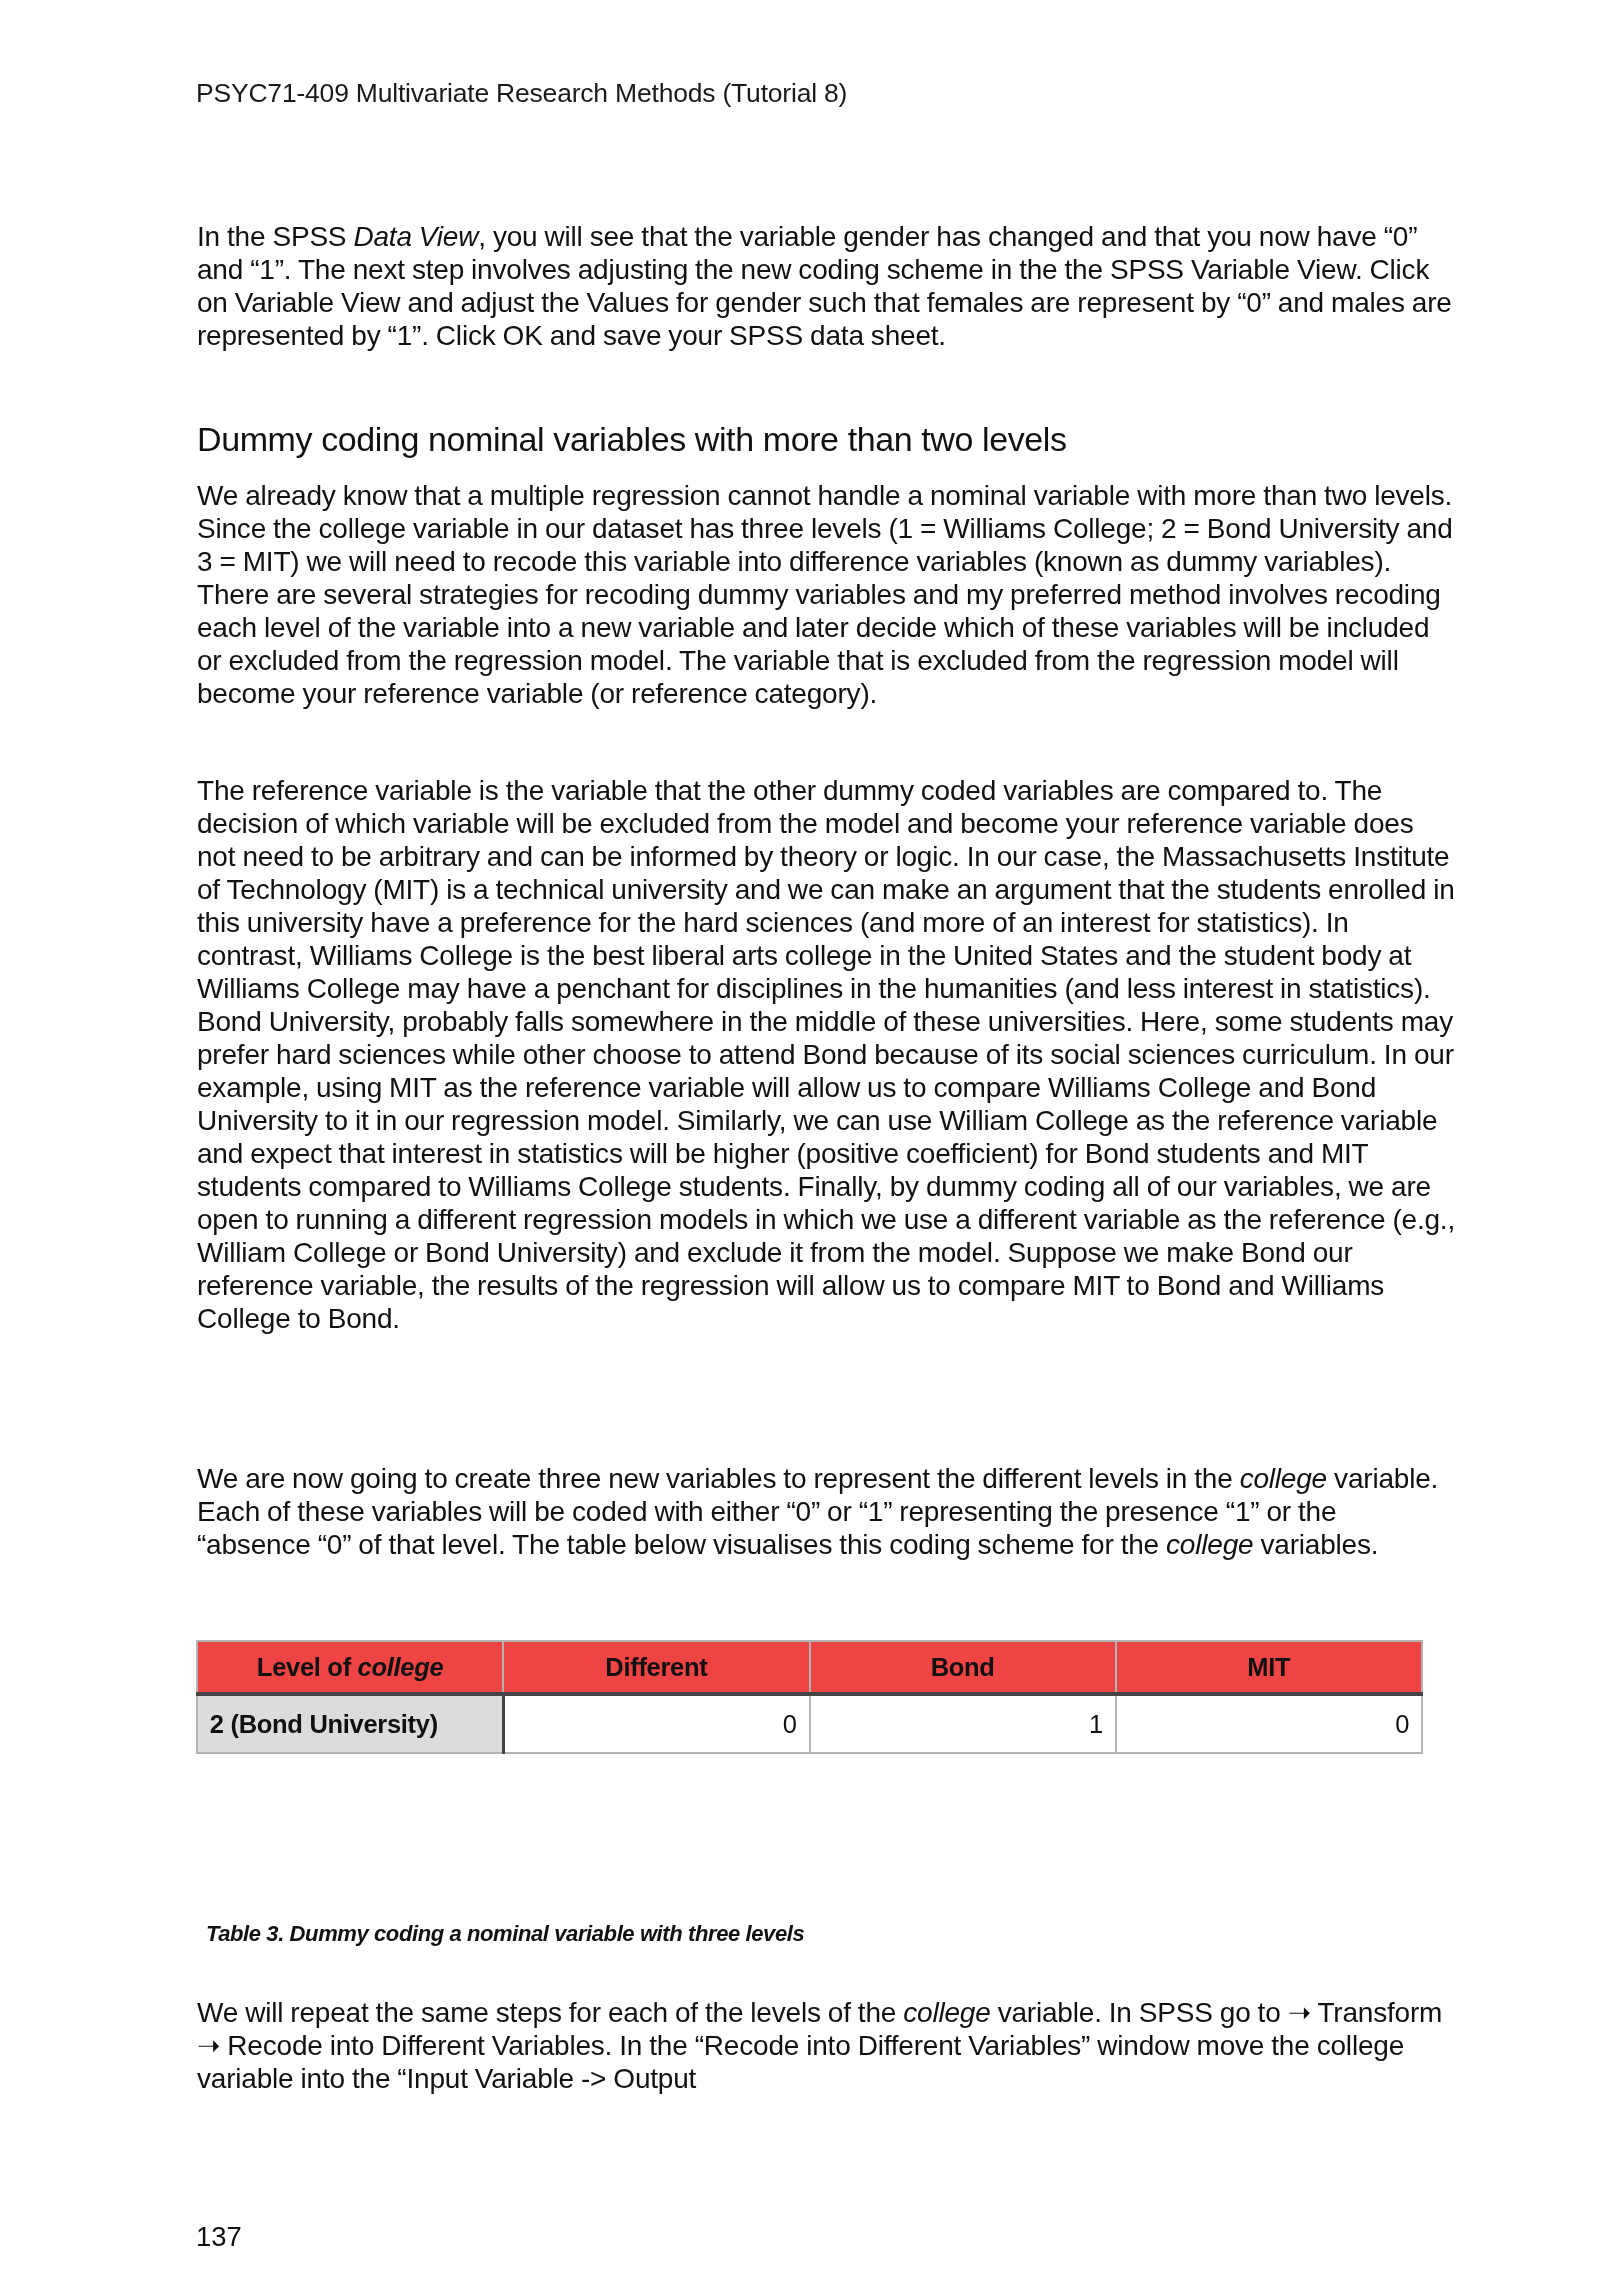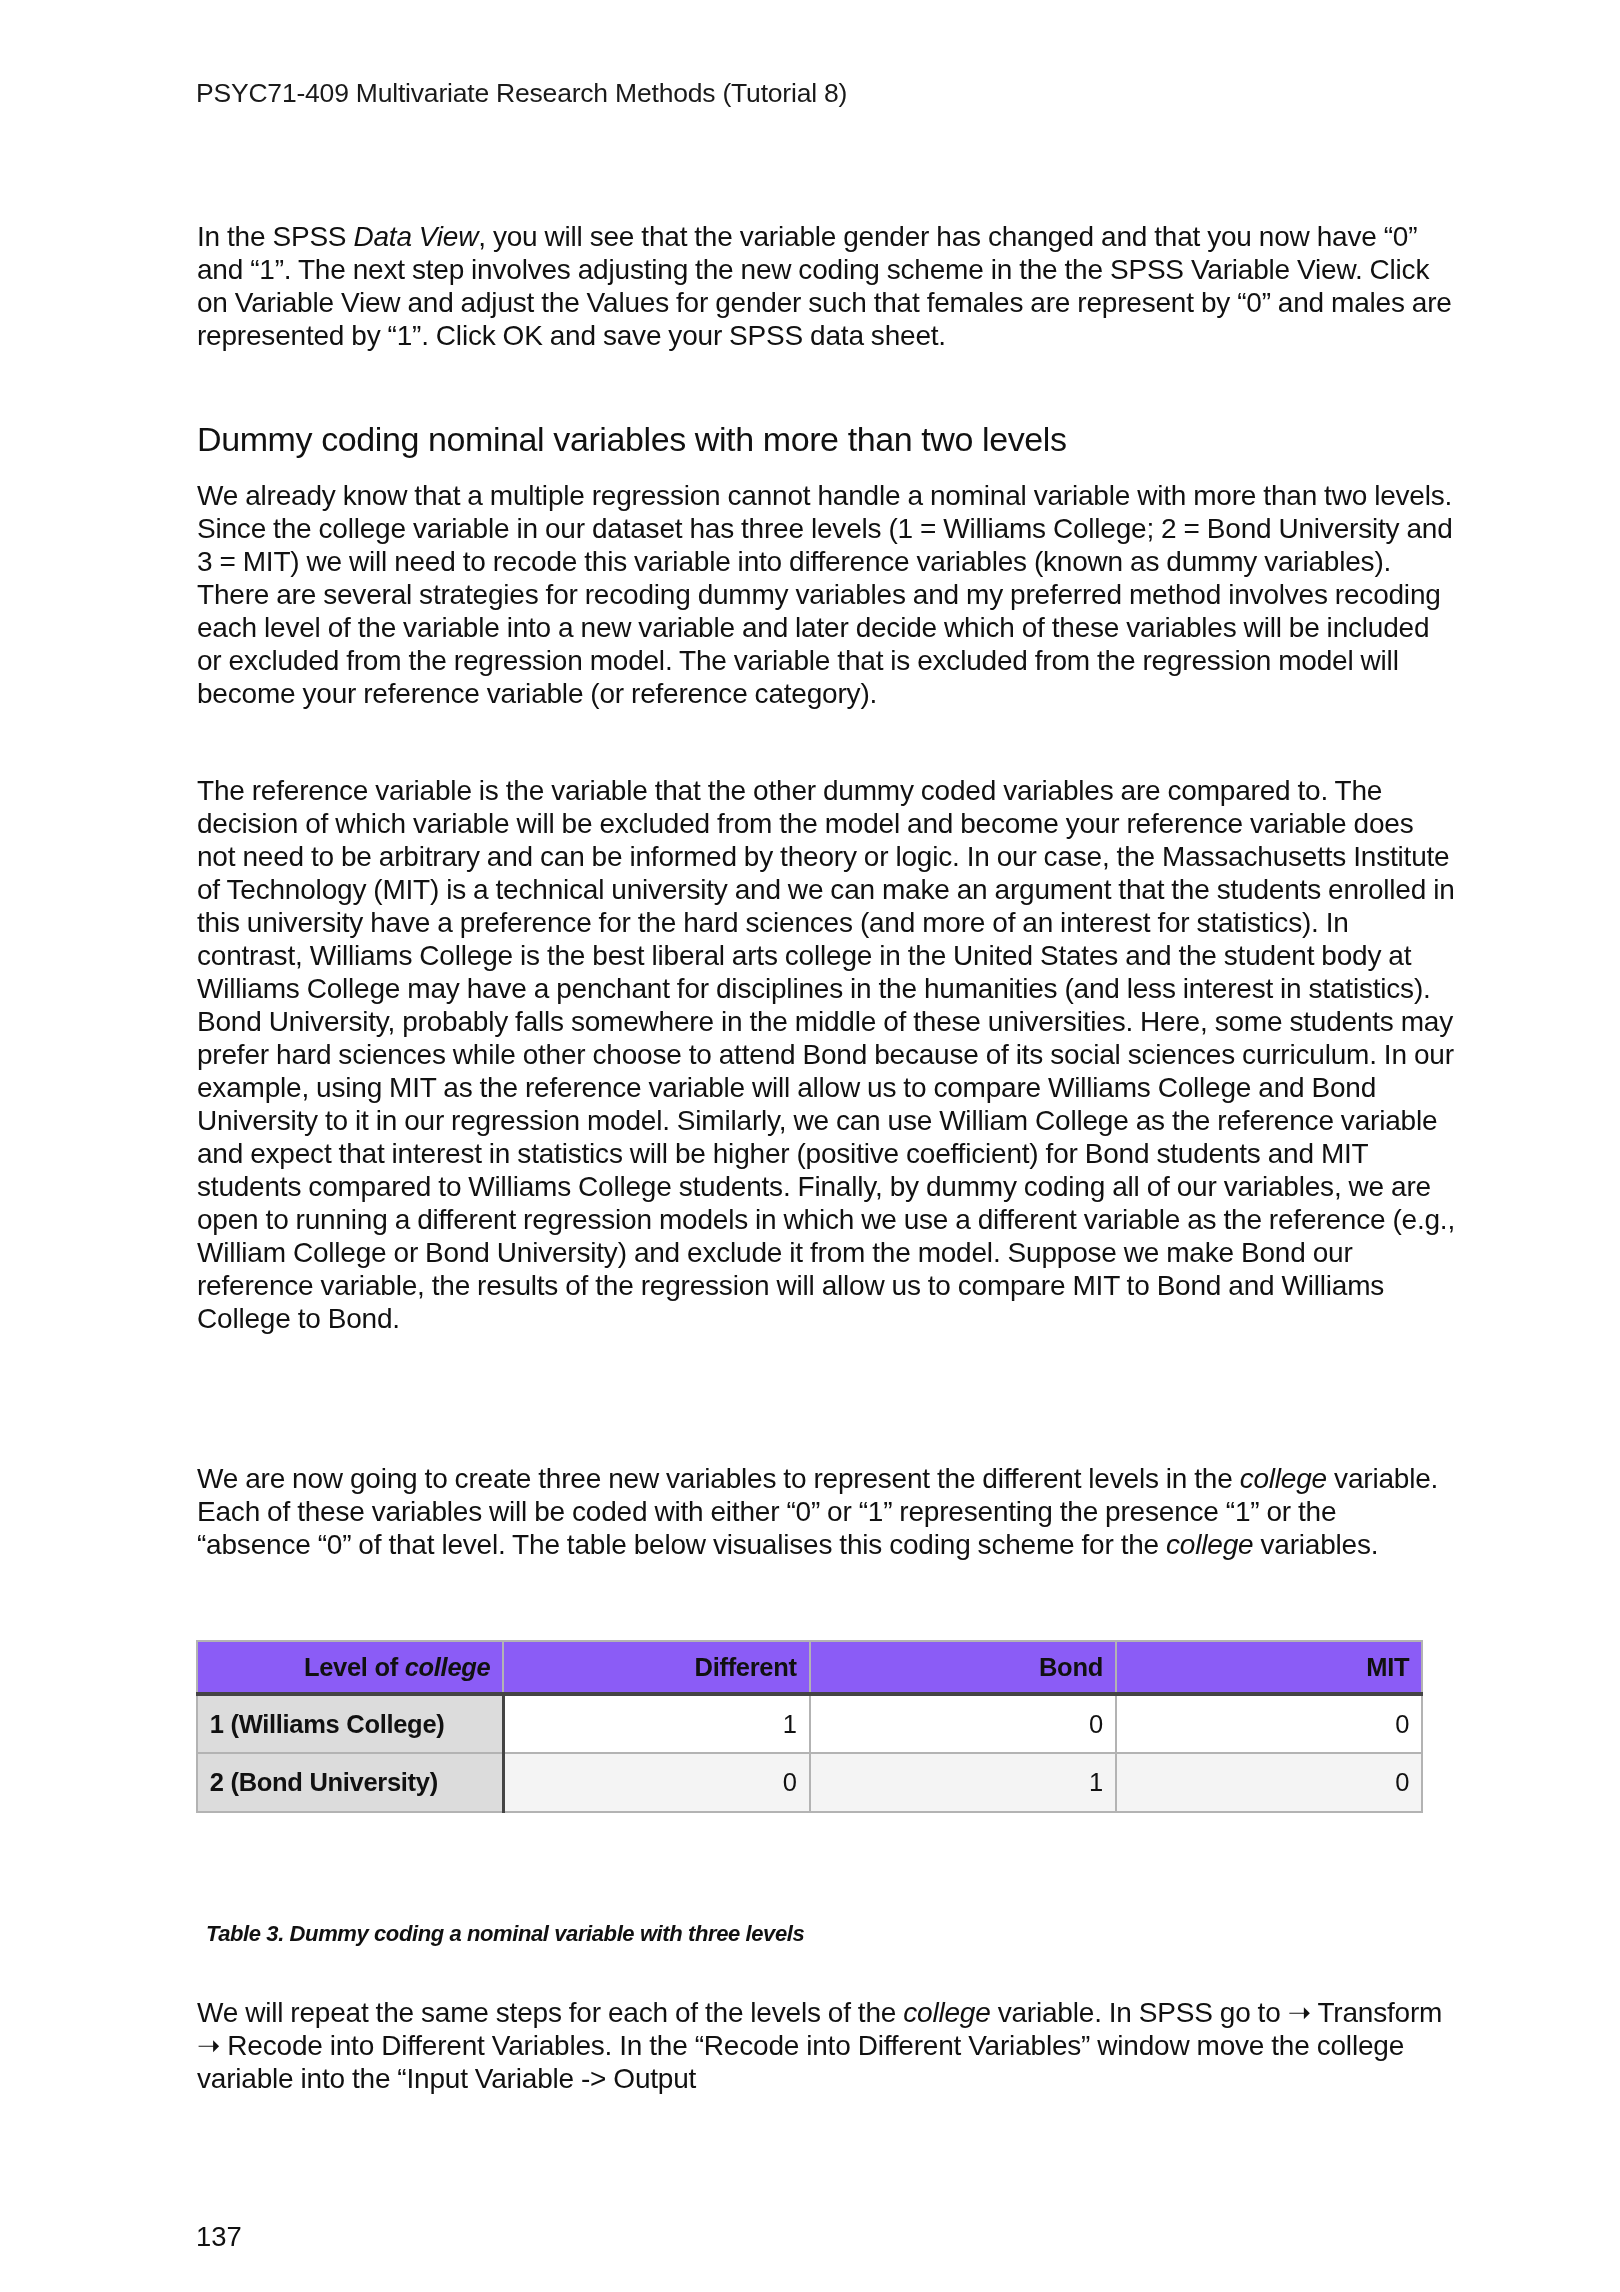--- a/index.html
+++ b/index.html
@@ -28,21 +28,21 @@
   table.coding {
     position: absolute; left: 196px; top: 1640px;
     width: 1227px; border-collapse: collapse; table-layout: fixed;
     font-size: 25.5px; letter-spacing: -0.3px;
   }
   table.coding th, table.coding td {
     border: 2px solid #b3b3b3; height: 59px; padding: 0 11.8px;
     box-sizing: border-box;
   }
   table.coding thead th {
-    background: #8b5cf6; font-weight: bold; text-align: right;
+    background: #ef4444; font-weight: bold; text-align: center;
     border-bottom: 4.9px solid #444444; height: 53px;
   }
   table.coding tbody th {
     background: #dcdcdc; font-weight: bold; text-align: left;
     border-right: 3.9px solid #444444;
   }
   table.coding tbody td { text-align: right; background: #ffffff; font-weight: normal; }
   table.coding tbody tr:nth-child(2) td { background: #f4f4f4; }
   table.coding thead em { font-style: italic; }
 
@@ -75,26 +75,20 @@
   <thead>
     <tr>
       <th><span>Level of </span><em>college</em></th>
       <th>Different</th>
       <th>Bond</th>
       <th>MIT</th>
     </tr>
   </thead>
   <tbody>
     <tr>
-      <th>1 (Williams College)</th>
-      <td>1</td>
-      <td>0</td>
-      <td>0</td>
-    </tr>
-    <tr>
       <th>2 (Bond University)</th>
       <td>0</td>
       <td>1</td>
       <td>0</td>
     </tr>
   </tbody>
 </table>
 
 <div id="caption">Table 3. Dummy coding a nominal variable with three levels</div>
 

